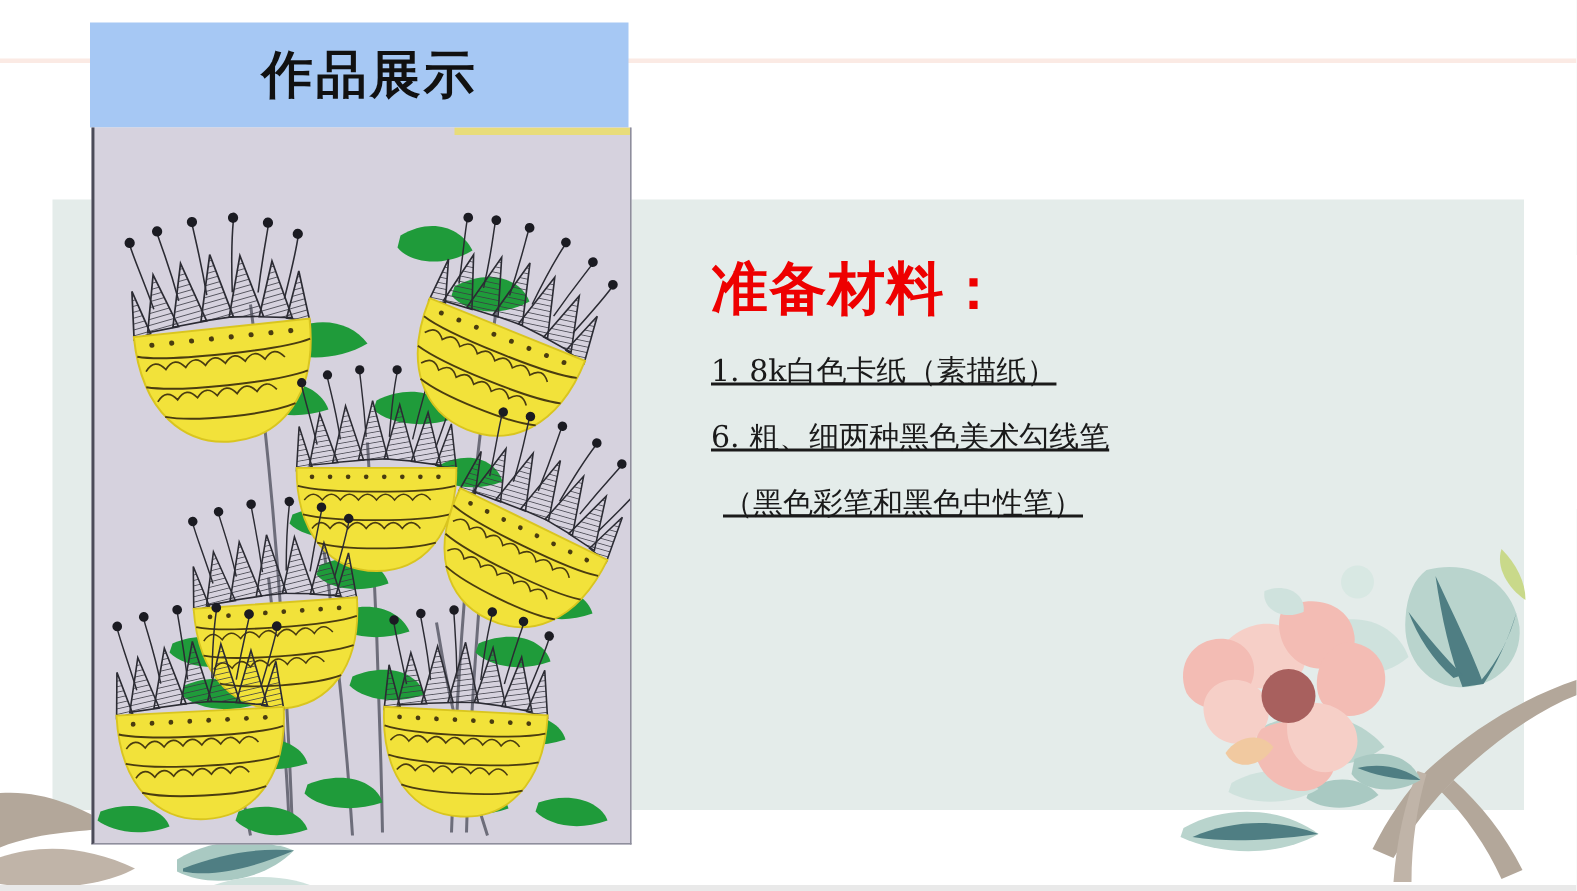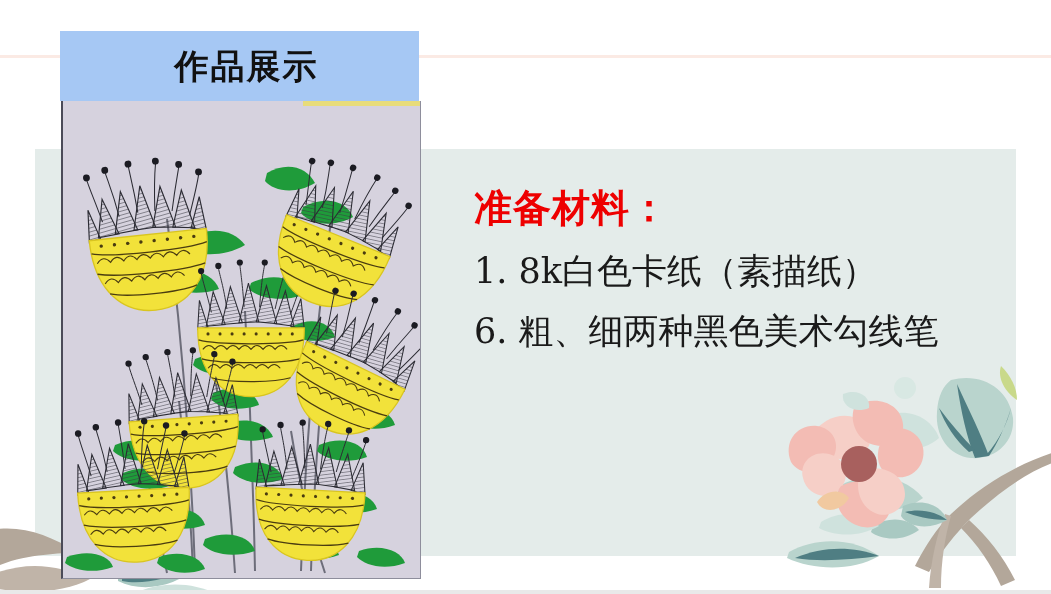--- a/index.html
+++ b/index.html
@@ -7,21 +7,20 @@
     width:1051px;height:594px;
     background:#ffffff;
     font-family:"Liberation Serif", serif;
     overflow:hidden;
     position:relative;
   }
   #slide{
     position:absolute;inset:0;
     background:#ffffff;
     overflow:hidden;
-    margin-top:16px;
   }
   
   .pink-rule{
     position:absolute;left:0;top:39px;width:1051px;height:3px;
     background:#fbeae4;
   }
   
   .mint-panel{
     position:absolute;left:35px;top:133px;width:981px;height:407px;
     background:#e4ecea;
@@ -75,25 +74,26 @@
     font-family:"DejaVu Sans","Liberation Sans",sans-serif;
     font-weight:bold;
     font-size:38px;
     color:#ee0000;
     letter-spacing:1px;
     margin:0 0 22px 0;
     line-height:1.1;
   }
   .item{
     font-family:"DejaVu Serif","Liberation Serif",serif;
-    font-size:35px;
+    font-size:20px;
     color:#1a1a1a;
     line-height:1.1;
     margin:0 0 22px 0;
     white-space:nowrap;
+    text-decoration:underline;
   }
   .item:last-child{margin-bottom:0;}
   .item.indent{margin-left:8px;}
 </style>
 </head>
 <body>
 
 <div id="slide">
 
   <div class="pink-rule"></div>
@@ -293,17 +293,18 @@
           <use href="#petals"></use>
           <use href="#bowl"></use>
       </g>
     </svg>
   </div>
 
   <div class="text-block">
     <div class="heading">准备材料：</div>
     <div class="item">1. 8k白色卡纸（素描纸）</div>
     <div class="item">6. 粗、细两种黑色美术勾线笔</div>
+    <div class="item indent">（黑色彩笔和黑色中性笔）</div>
   </div>
 
   <div class="bottom-rule"></div>
 
 </div>
 
 </body></html>

